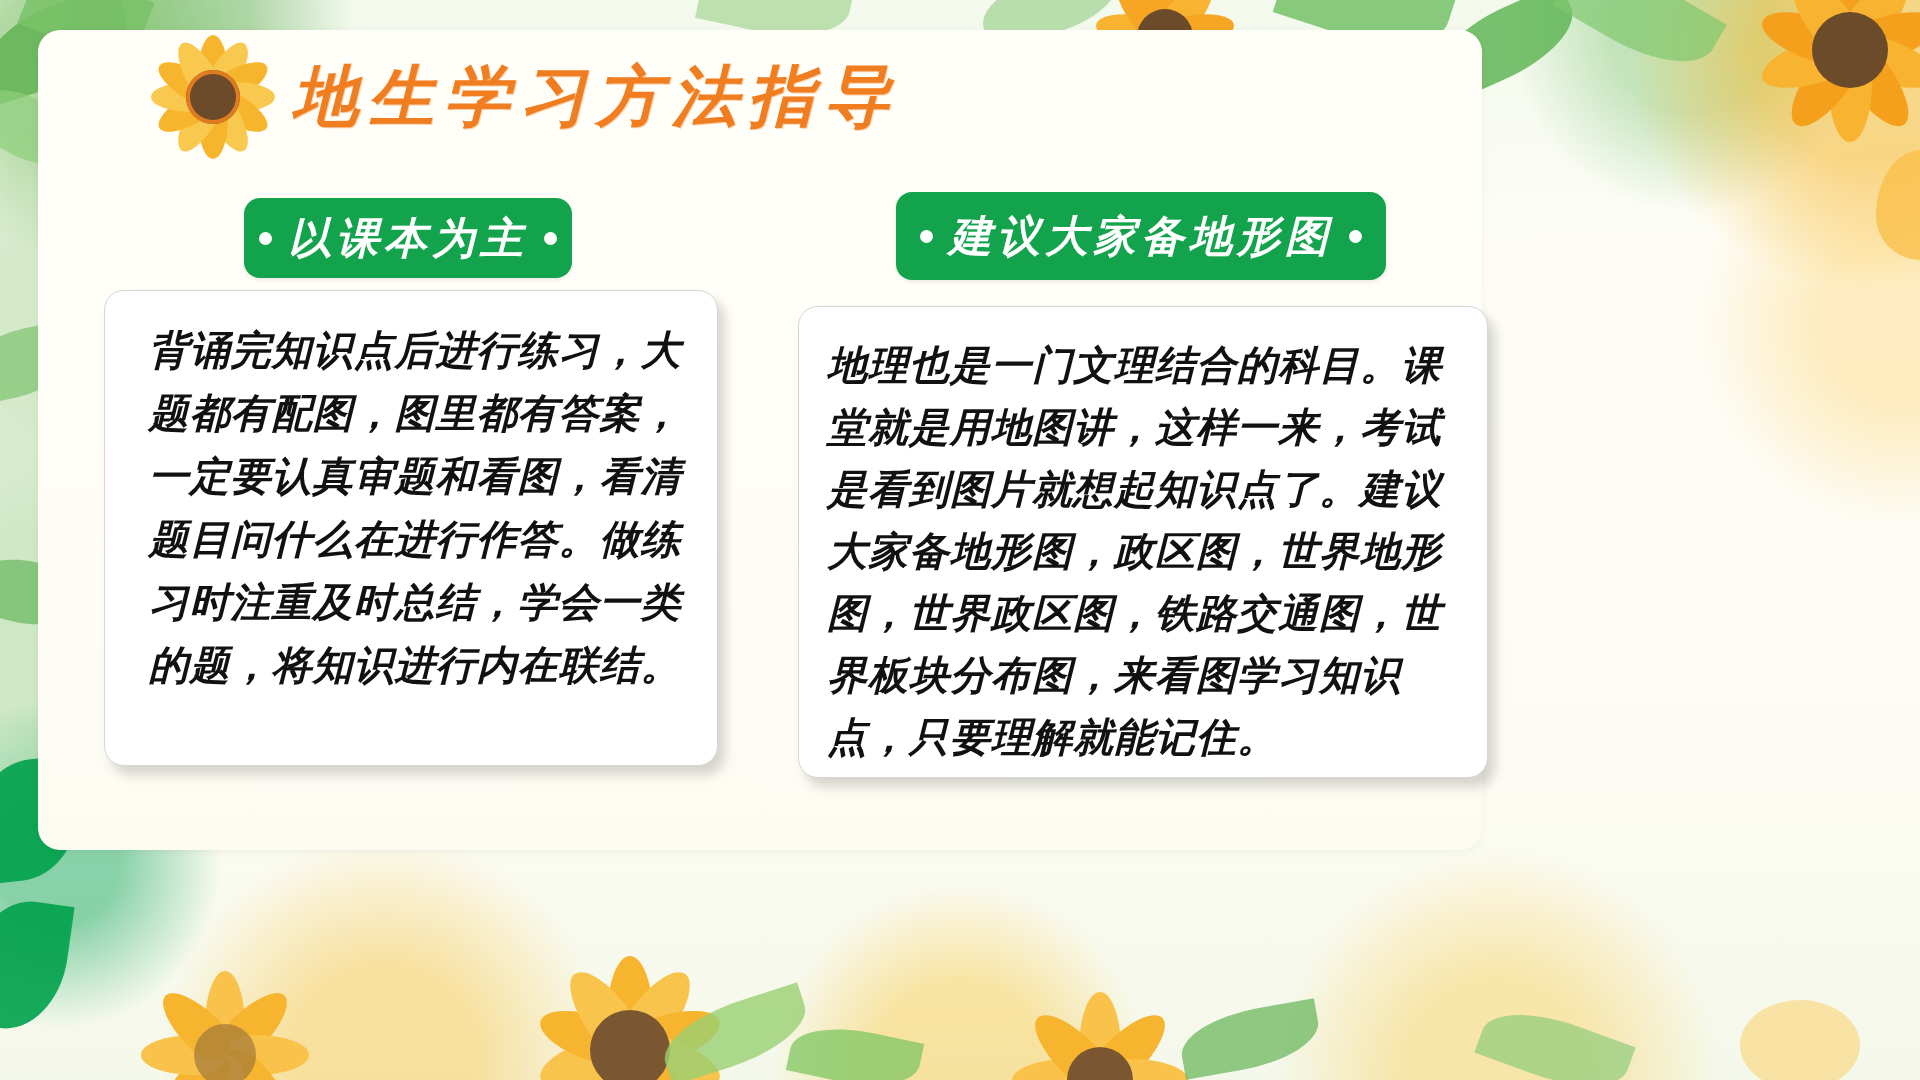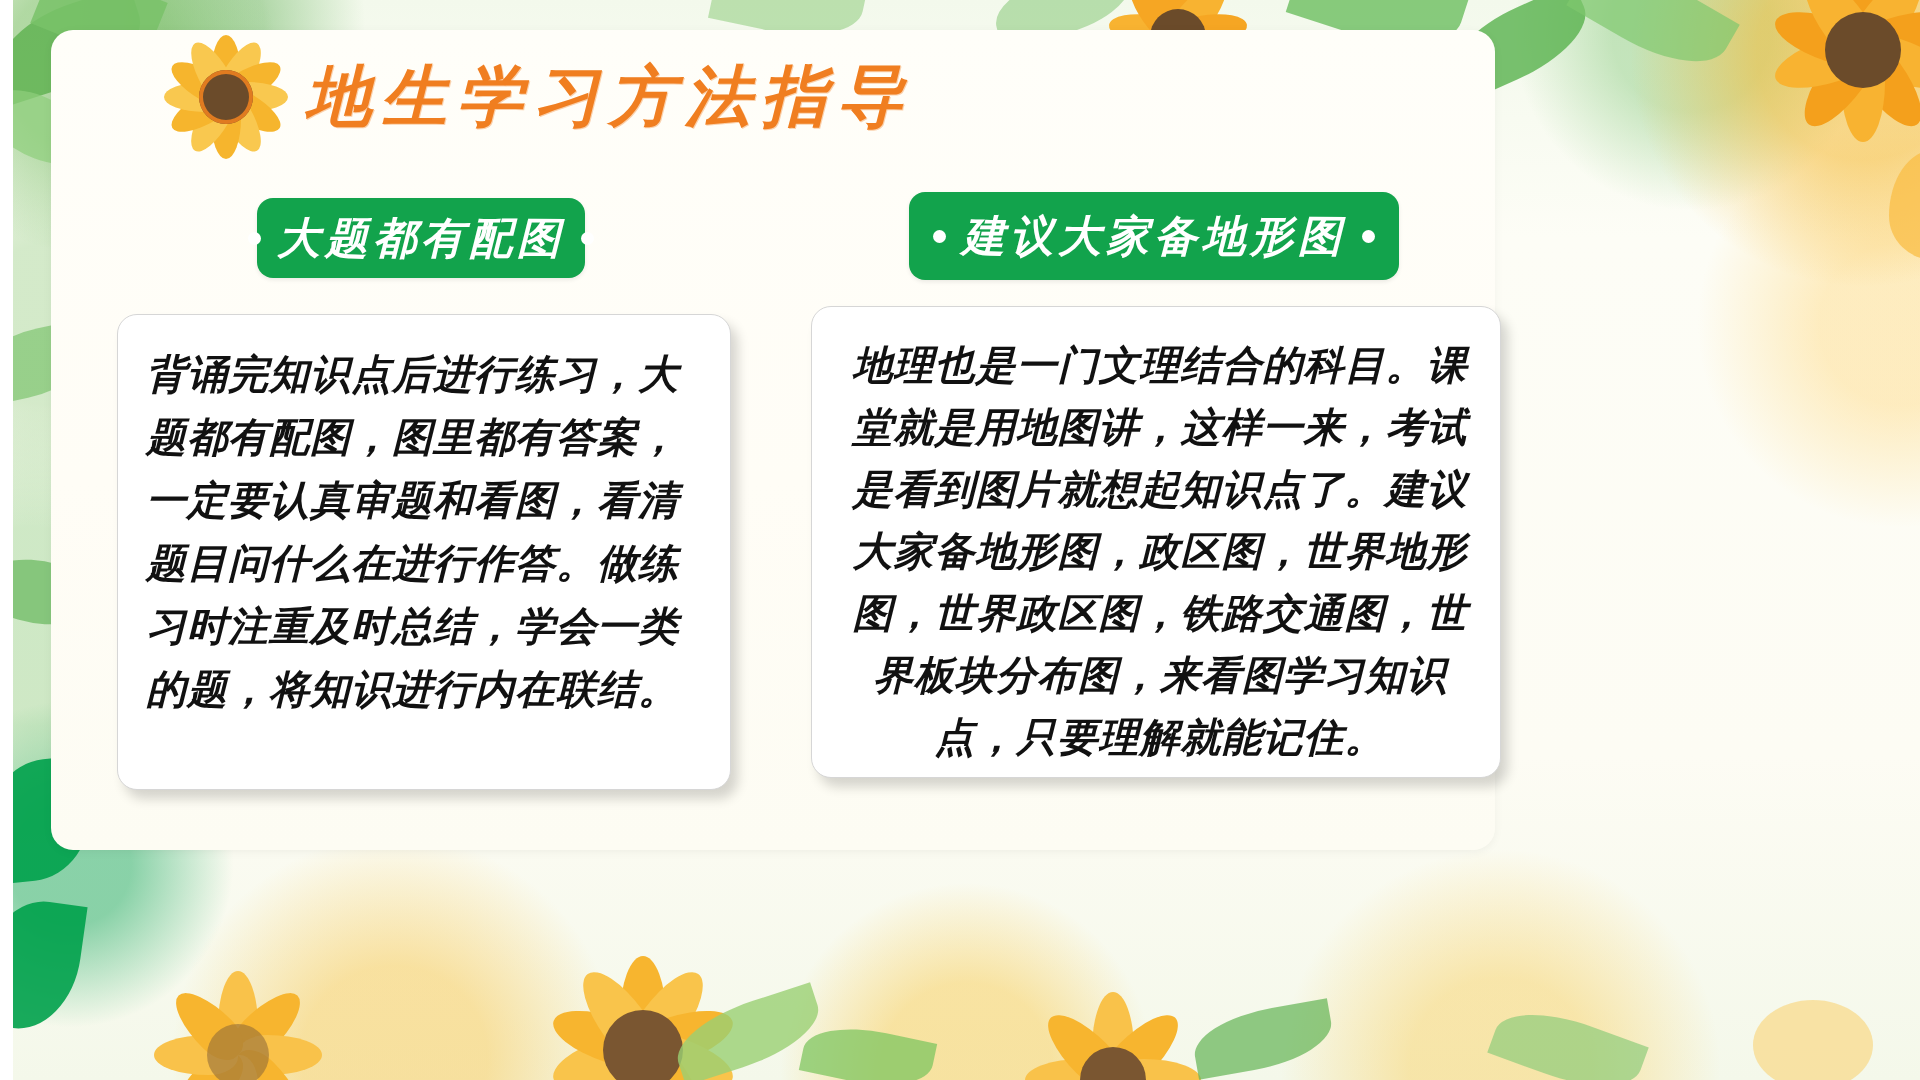--- a/index.html
+++ b/index.html
@@ -4,21 +4,21 @@
 <style>
   * { margin:0; padding:0; box-sizing:border-box; }
   html,body { width:1920px; height:1080px; overflow:hidden; }
   body {
     font-family:"Liberation Serif", serif;
     background:#ffffff;
     position:relative;
   }
 
   
-  #slide { position:absolute; inset:0; overflow:hidden; background:#fdfdf7;margin-left:13px; }
+  #slide { position:absolute; inset:0; overflow:hidden; background:#fdfdf7; }
 
   
   .bg-wash {
     position:absolute; inset:0;
     background:
       radial-gradient(circle at 4% 6%,   rgba(122,190,102,.55) 0 4%, rgba(122,190,102,0) 9%),
       radial-gradient(circle at 10% 2%,  rgba(96,175,86,.45) 0 3%,  rgba(96,175,86,0) 8%),
       radial-gradient(circle at 2% 30%,  rgba(150,205,135,.40) 0 4%, rgba(150,205,135,0) 10%),
       radial-gradient(circle at 1% 58%,  rgba(120,195,110,.35) 0 5%, rgba(120,195,110,0) 11%),
       radial-gradient(circle at 3% 80%,  rgba(0,160,80,.45) 0 3%,   rgba(0,160,80,0) 8%),
@@ -89,22 +89,22 @@
   #badge-right { left:896px; top:192px; width:490px; height:88px; }
 
   
   .card {
     position:absolute;
     background:#ffffff;
     border:1px solid #d6d6d6;
     border-radius:20px;
     box-shadow:7px 9px 12px rgba(0,0,0,.16);
   }
-  #card-left  { left:104px; top:314px; width:614px; height:476px; }
-  #card-right { left:798px; top:306px; width:690px; height:472px;text-align:center; }
+  #card-left  { left:104px; top:290px; width:614px; height:476px;text-align:center; }
+  #card-right { left:798px; top:306px; width:690px; height:472px; }
 
   .card-body {
     position:absolute; left:28px; right:20px; top:28px;
     font-family:"Liberation Serif", serif;
     color:#111111;
     font-weight:700;
     font-style:italic;
   }
   #card-left .card-body  { font-size:40px; line-height:63px; letter-spacing:1px; }
   #card-right .card-body { font-size:40px; line-height:62px; letter-spacing:1px; }
@@ -219,21 +219,21 @@
       <div class="pet" style="width:30px;height:62px;background:#F9C84F;transform:translate(-50%,-100%) rotate(270deg);"></div>
       <div class="pet" style="width:30px;height:62px;background:#F6B52D;transform:translate(-50%,-100%) rotate(300deg);"></div>
       <div class="pet" style="width:30px;height:62px;background:#F9C84F;transform:translate(-50%,-100%) rotate(330deg);"></div>
       <div class="core" style="left:50%;top:50%;width:54px;height:54px;background:#6B4B2A;transform:translate(-50%,-50%);box-shadow:0 0 0 4px #E07B20 inset;"></div>
     </div>
     <div id="title-text">地生学习方法指导</div>
   </div>
 
   <div class="badge" id="badge-left">
     <span class="dot"></span>
-    <span class="btext">大题都有配图</span>
+    <span class="btext">以课本为主</span>
     <span class="dot"></span>
   </div>
 
   <div class="badge" id="badge-right">
     <span class="dot"></span>
     <span class="btext">建议大家备地形图</span>
     <span class="dot"></span>
   </div>
 
   <div class="card" id="card-left">

